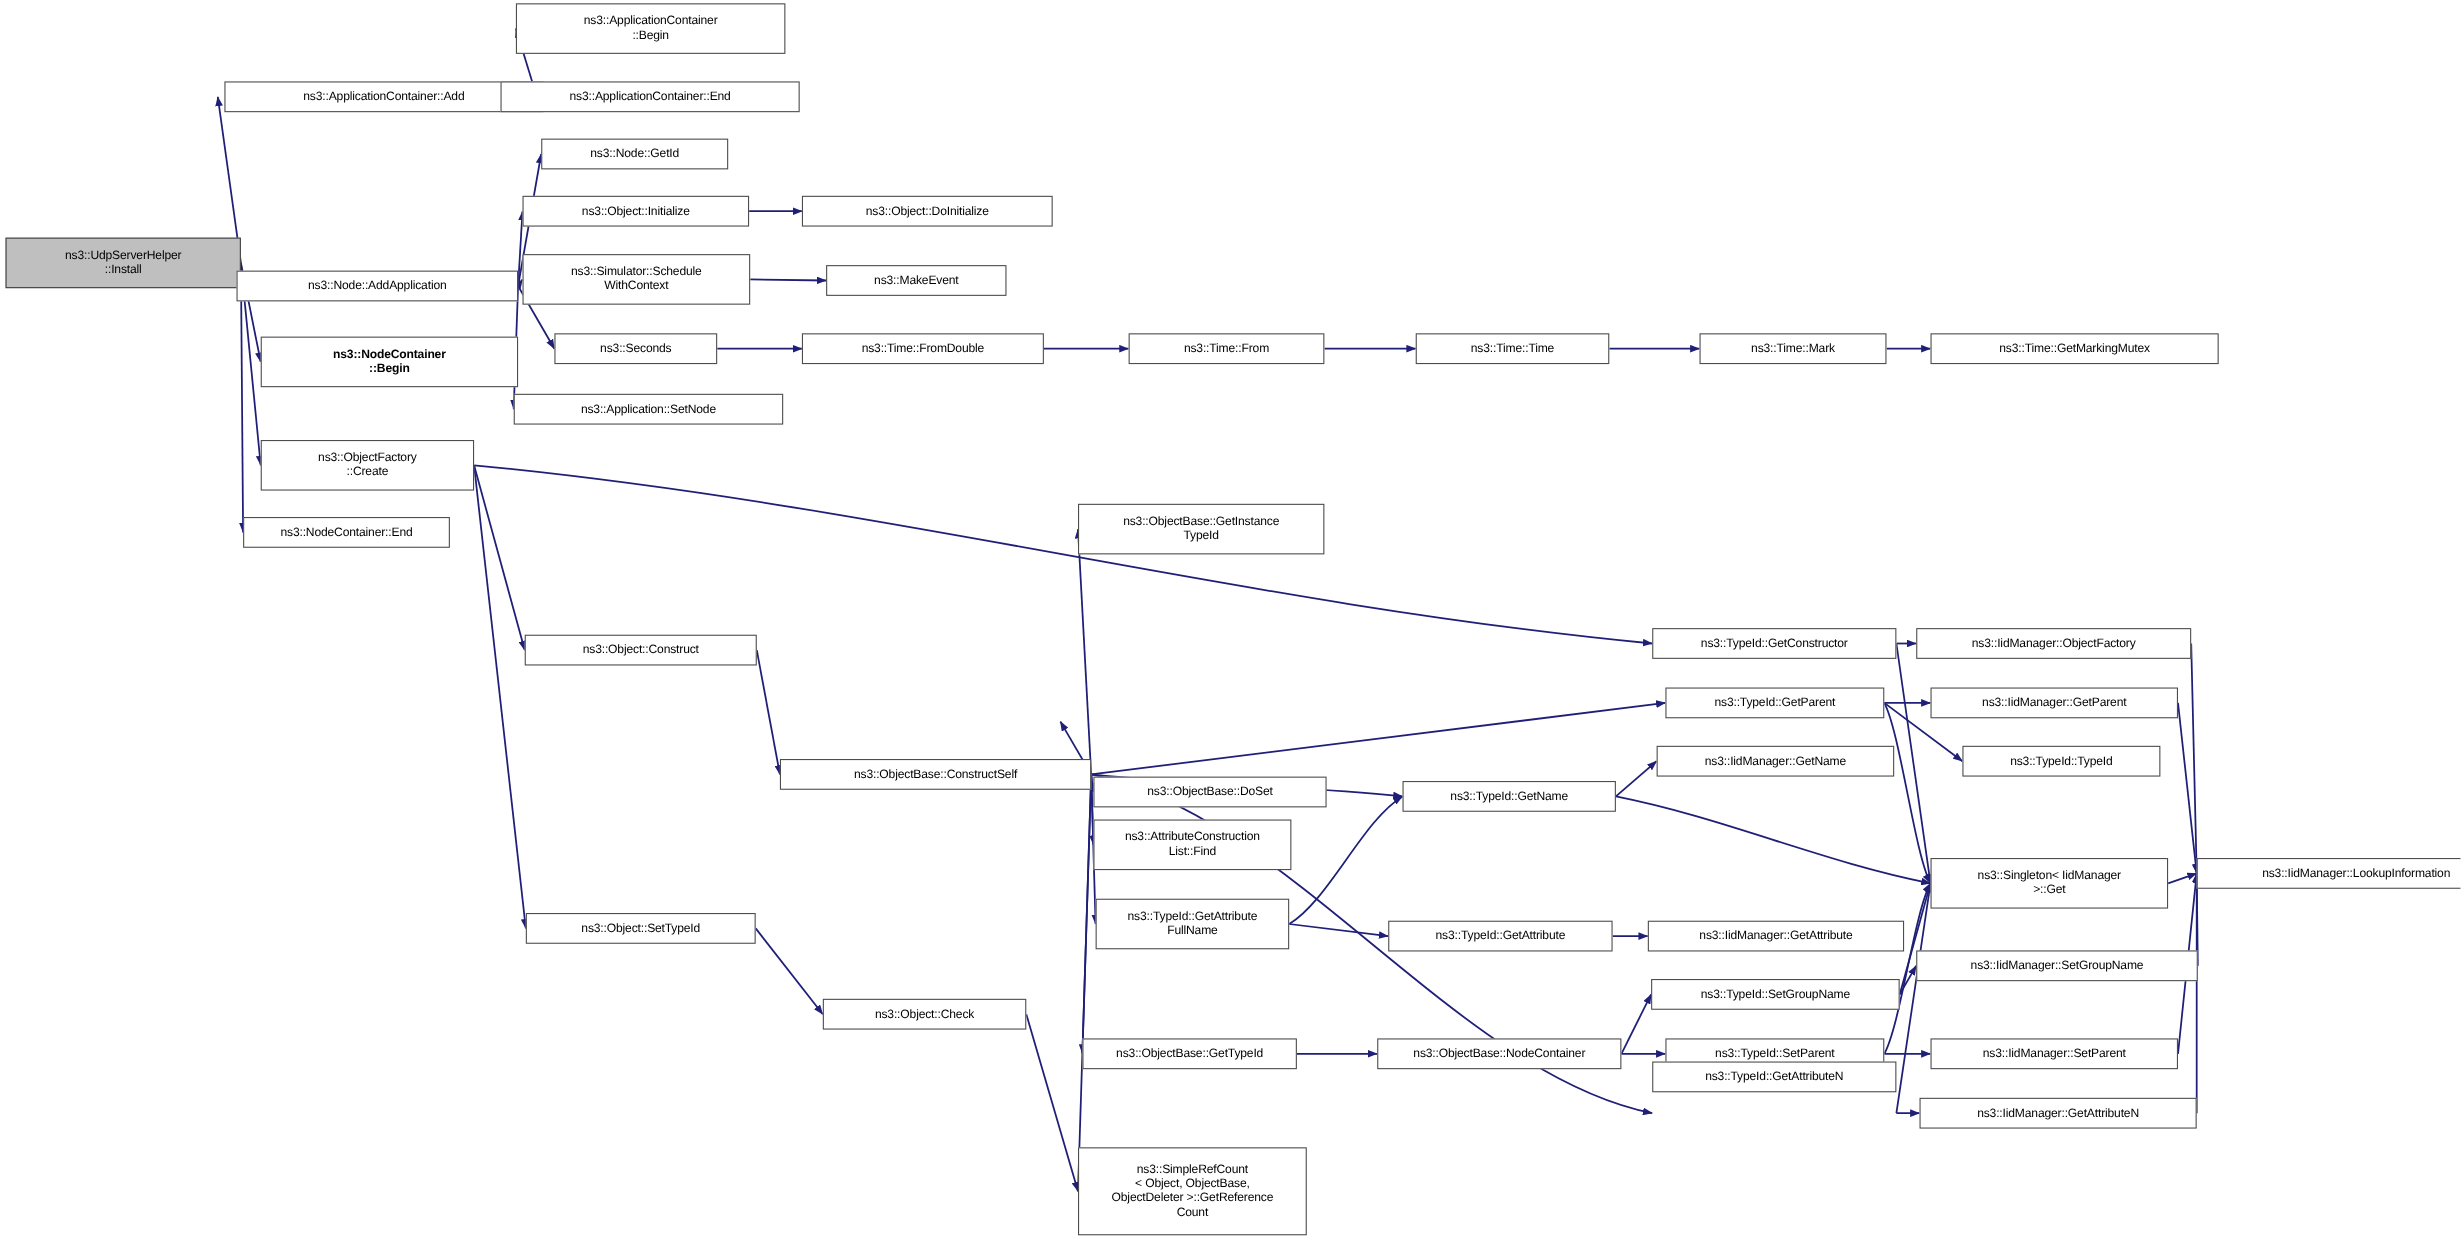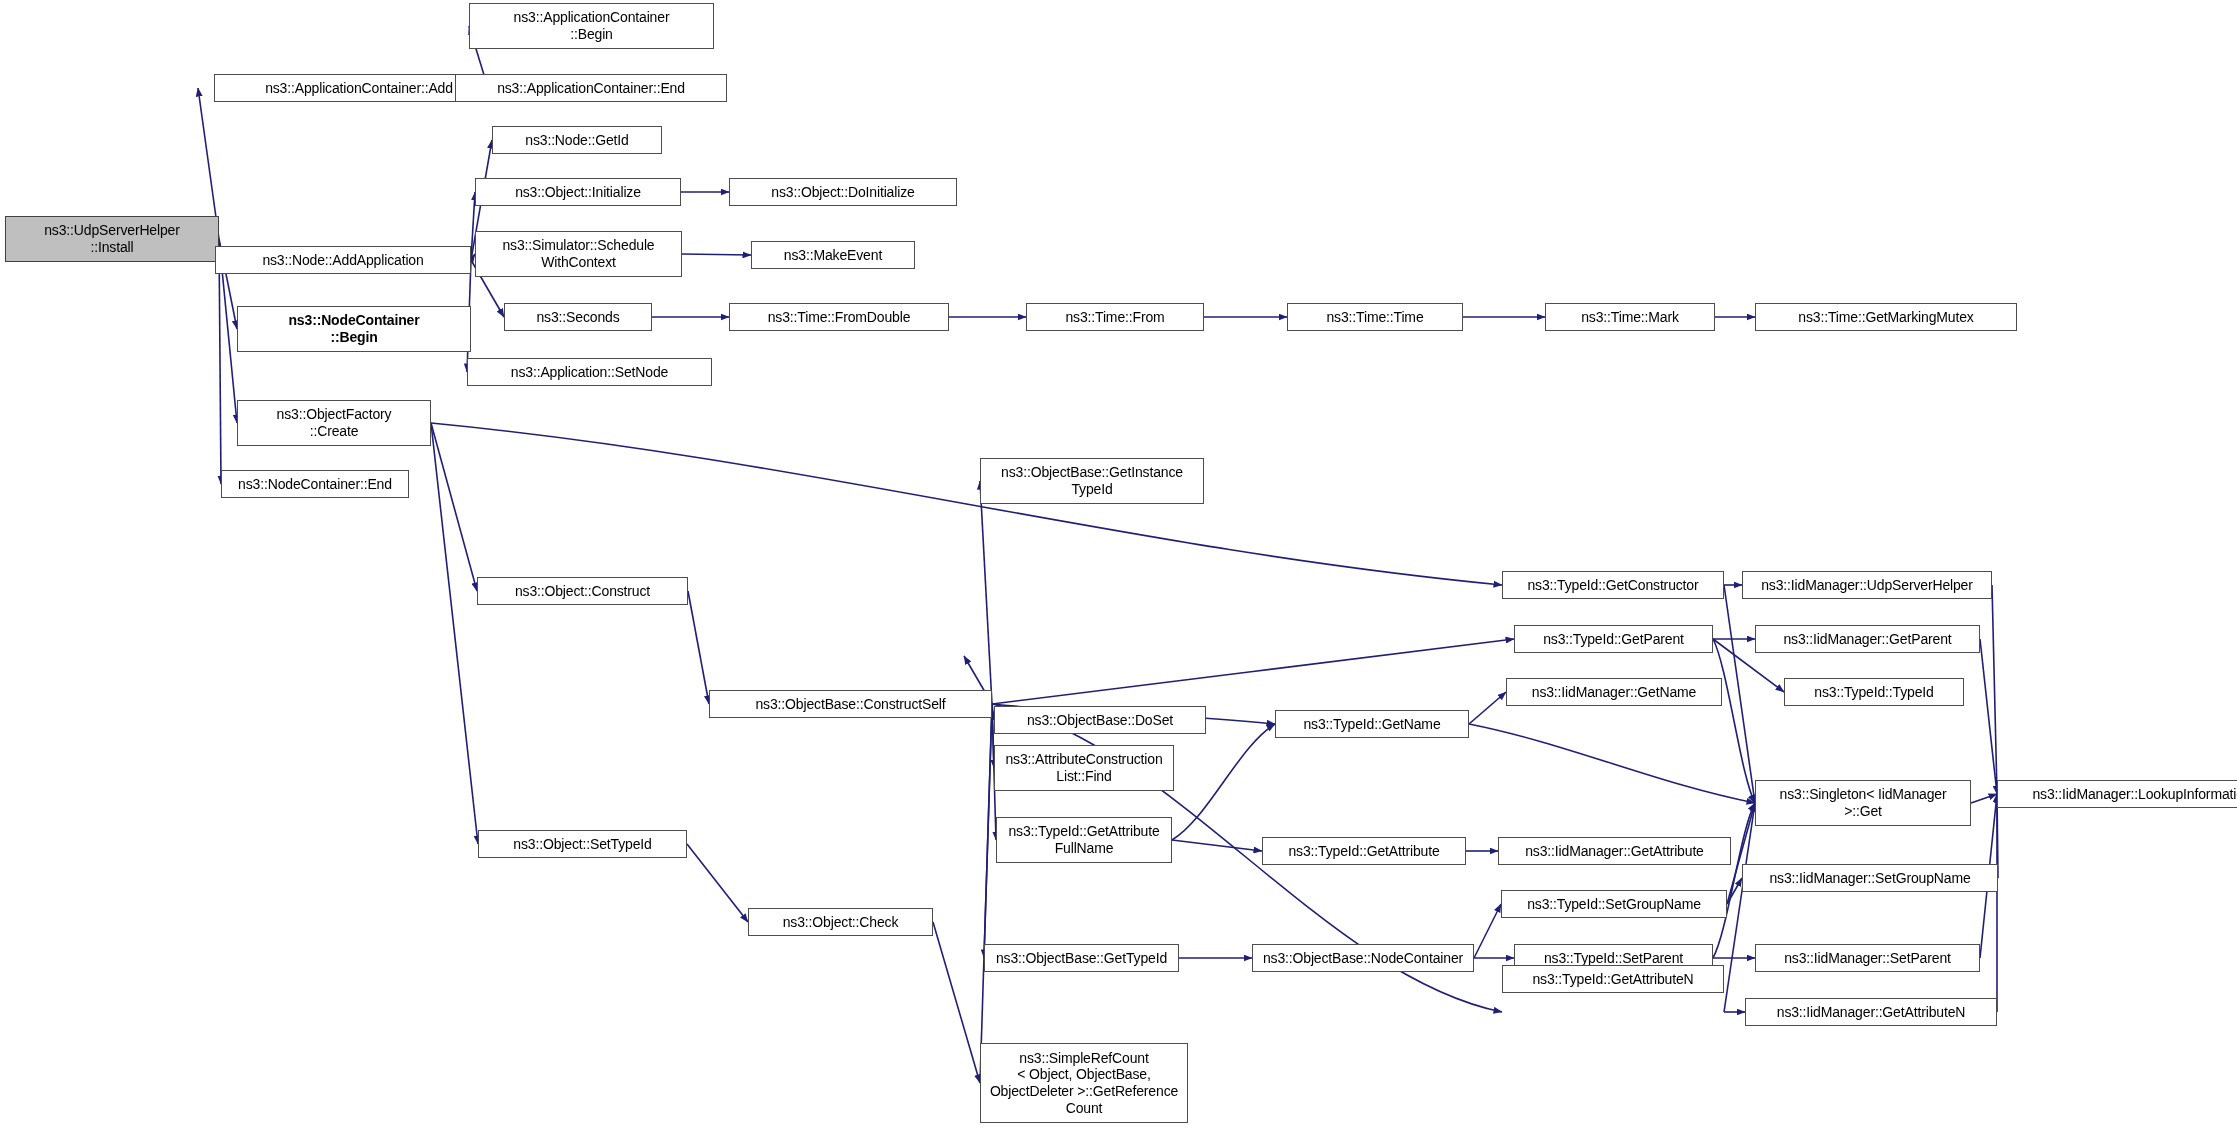--- a/index.html
+++ b/index.html
@@ -34,21 +34,21 @@
   .gnode {
     position: absolute;
     box-sizing: border-box;
     border: 1.6px solid #4d4d4d;
     background: #ffffff;
     color: #000000;
     display: flex;
     align-items: center;
     justify-content: center;
     text-align: center;
-    font-size: 14px;
+    font-size: 11px;
     line-height: 1.18;
     letter-spacing: -0.15px;
     white-space: pre-line;
     padding: 5px 4px;
     overflow: hidden;
   }
   .gnode.root {
     background: #bfbfbf;
     border-color: #404040;
   }
@@ -122,21 +122,21 @@
         <path d="M 1992 585 L 1997 794" fill="none" stroke="#1f1f78" stroke-width="1.6" marker-end="url(#arrowhead)"></path>
         <path d="M 1980 639 L 1997 794" fill="none" stroke="#1f1f78" stroke-width="1.6" marker-end="url(#arrowhead)"></path>
         <path d="M 1998 878 L 1997 794" fill="none" stroke="#1f1f78" stroke-width="1.6" marker-end="url(#arrowhead)"></path>
         <path d="M 1980 958 L 1997 794" fill="none" stroke="#1f1f78" stroke-width="1.6" marker-end="url(#arrowhead)"></path>
         <path d="M 1997 1012 L 1997 794" fill="none" stroke="#1f1f78" stroke-width="1.6" marker-end="url(#arrowhead)"></path>
       </g>
   </svg>
   <div id="node-layer">
       <div class="gnode root" style="left: 5px; top: 216px; width: 214px; height: 46px;">ns3::UdpServerHelper
 ::Install</div>
-      <div class="gnode" style="left: 214px; top: 74px; width: 290px; height: 28px;">ns3::ApplicationContainer::Add</div>
+      <div class="gnode" style="left: 204px; top: 74px; width: 290px; height: 28px;">ns3::ApplicationContainer::Add</div>
       <div class="gnode" style="left: 469px; top: 3px; width: 245px; height: 46px;">ns3::ApplicationContainer
 ::Begin</div>
       <div class="gnode" style="left: 455px; top: 74px; width: 272px; height: 28px;">ns3::ApplicationContainer::End</div>
       <div class="gnode" style="left: 215px; top: 246px; width: 256px; height: 28px;">ns3::Node::AddApplication</div>
       <div class="gnode" style="left: 237px; top: 306px; width: 234px; height: 46px; font-weight: bold;">ns3::NodeContainer
 ::Begin</div>
       <div class="gnode" style="left: 237px; top: 400px; width: 194px; height: 46px;">ns3::ObjectFactory
 ::Create</div>
       <div class="gnode" style="left: 221px; top: 470px; width: 188px; height: 28px;">ns3::NodeContainer::End</div>
       <div class="gnode" style="left: 492px; top: 126px; width: 170px; height: 28px;">ns3::Node::GetId</div>
@@ -171,21 +171,21 @@
       <div class="gnode" style="left: 1275px; top: 710px; width: 194px; height: 28px;">ns3::TypeId::GetName</div>
       <div class="gnode" style="left: 1262px; top: 837px; width: 204px; height: 28px;">ns3::TypeId::GetAttribute</div>
       <div class="gnode" style="left: 1252px; top: 944px; width: 222px; height: 28px;">ns3::ObjectBase::NodeContainer</div>
       <div class="gnode" style="left: 1502px; top: 571px; width: 222px; height: 28px;">ns3::TypeId::GetConstructor</div>
       <div class="gnode" style="left: 1514px; top: 625px; width: 199px; height: 28px; text-align: right;">ns3::TypeId::GetParent</div>
       <div class="gnode" style="left: 1506px; top: 678px; width: 216px; height: 28px;">ns3::IidManager::GetName</div>
       <div class="gnode" style="left: 1498px; top: 837px; width: 233px; height: 28px;">ns3::IidManager::GetAttribute</div>
       <div class="gnode" style="left: 1501px; top: 890px; width: 226px; height: 28px;">ns3::TypeId::SetGroupName</div>
       <div class="gnode" style="left: 1514px; top: 944px; width: 199px; height: 28px;">ns3::TypeId::SetParent</div>
       <div class="gnode" style="left: 1502px; top: 965px; width: 222px; height: 28px;">ns3::TypeId::GetAttributeN</div>
-      <div class="gnode" style="left: 1742px; top: 571px; width: 250px; height: 28px;">ns3::IidManager::UdpServerHelper</div>
+      <div class="gnode" style="left: 1742px; top: 571px; width: 250px; height: 28px;">ns3::IidManager::ObjectFactory</div>
       <div class="gnode" style="left: 1755px; top: 625px; width: 225px; height: 28px;">ns3::IidManager::GetParent</div>
       <div class="gnode" style="left: 1784px; top: 678px; width: 180px; height: 28px;">ns3::TypeId::TypeId</div>
       <div class="gnode" style="left: 1755px; top: 780px; width: 216px; height: 46px;">ns3::Singleton&lt; IidManager
 &gt;::Get</div>
       <div class="gnode" style="left: 1742px; top: 864px; width: 256px; height: 28px; text-align: center;">ns3::IidManager::SetGroupName</div>
       <div class="gnode" style="left: 1755px; top: 944px; width: 225px; height: 28px;">ns3::IidManager::SetParent</div>
       <div class="gnode" style="left: 1745px; top: 998px; width: 252px; height: 28px;">ns3::IidManager::GetAttributeN</div>
       <div class="gnode" style="left: 1997px; top: 780px; width: 290px; height: 28px;">ns3::IidManager::LookupInformation</div>
     </div>
 </div>

